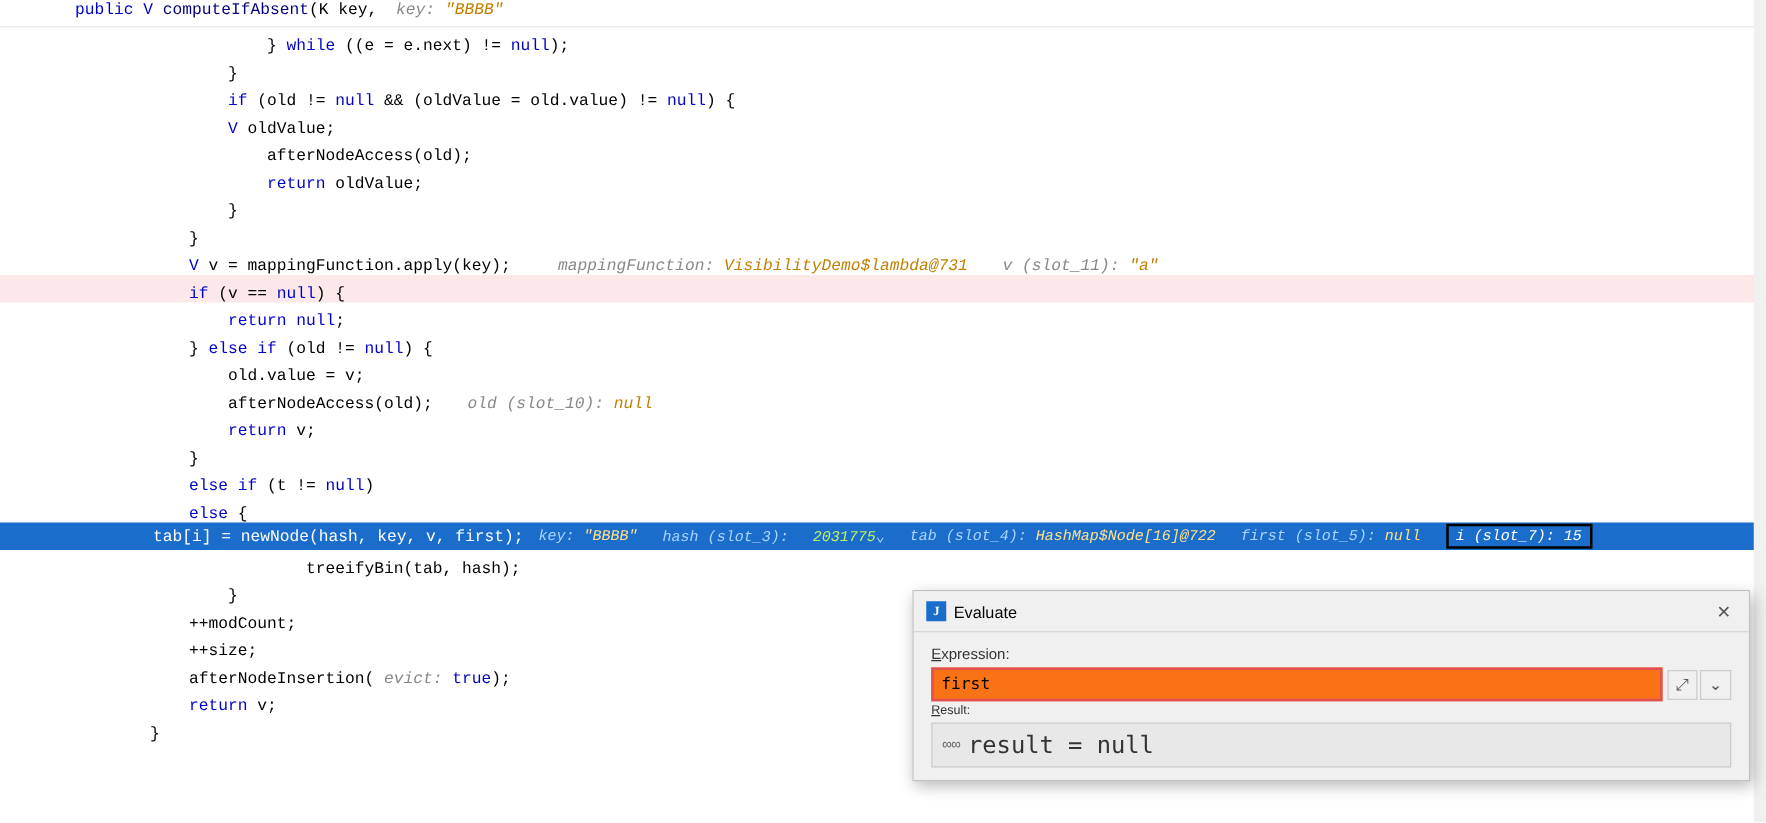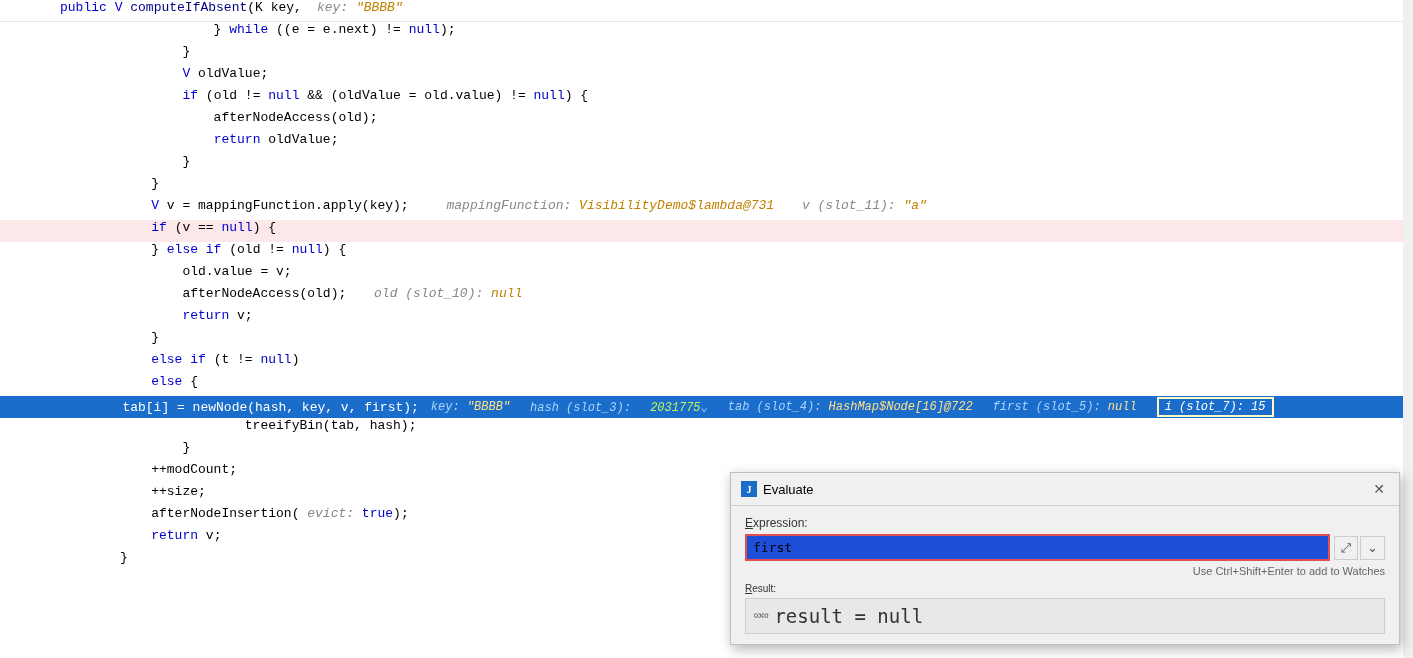--- a/index.html
+++ b/index.html
@@ -23,21 +23,21 @@
     .code-area {
       width: 100%;
       height: 100%;
       background: #fff;
       padding: 0;
       position: relative;
     }
 
     .code-line {
       display: flex;
-      align-items: flex-start;
+      align-items: flex-end;
       height: 22px;
       padding-left: 60px;
       position: relative;
       white-space: nowrap;
     }
 
     .code-line.highlighted {
       background: #fce8e8;
     }
     .hint { color: #888; font-style: italic; margin-left: 30px; }
@@ -120,21 +120,21 @@
 
     .expression-row {
       display: flex;
       align-items: center;
       gap: 0;
       margin-bottom: 2px;
     }
 
     .expression-input-container {
       border: 2px solid #e05050;
-      background: #1d4ed8;
+      background: #f97316;
       flex: 1;
       display: flex;
       align-items: center;
     }
 
     .expression-input {
       border: none;
       outline: none;
       background: transparent;
       font-family: 'Consolas', monospace;
@@ -233,24 +233,24 @@
       <span class="hint" style="color:#888; font-style:italic; margin-left:15px;">key: <span style="color:#c08000;">"BBBB"</span></span>
     </div>
 
     <div class="code-line">
       <span style="padding-left: 60px; color:#000;">&nbsp;&nbsp;&nbsp;&nbsp;&nbsp;&nbsp;&nbsp;&nbsp;&nbsp;&nbsp;&nbsp;&nbsp;} <span style="color:#0000cc;">while</span> ((e = e.next) != <span style="color:#0000cc;">null</span>);</span>
     </div>
     <div class="code-line">
       <span style="padding-left: 60px; color:#000;">&nbsp;&nbsp;&nbsp;&nbsp;&nbsp;&nbsp;&nbsp;&nbsp;}</span>
     </div>
     <div class="code-line">
+      <span style="padding-left: 60px; color:#000;">&nbsp;&nbsp;&nbsp;&nbsp;&nbsp;&nbsp;&nbsp;&nbsp;<span style="color:#0000cc;">if</span> (old != <span style="color:#0000cc;">null</span> &amp;&amp; (oldValue = old.value) != <span style="color:#0000cc;">null</span>) {</span>
+    </div>
+    <div class="code-line">
       <span style="padding-left: 60px; color:#000;">&nbsp;&nbsp;&nbsp;&nbsp;&nbsp;&nbsp;&nbsp;&nbsp;<span style="color:#0000cc;">V</span> oldValue;</span>
-    </div>
-    <div class="code-line">
-      <span style="padding-left: 60px; color:#000;">&nbsp;&nbsp;&nbsp;&nbsp;&nbsp;&nbsp;&nbsp;&nbsp;<span style="color:#0000cc;">if</span> (old != <span style="color:#0000cc;">null</span> &amp;&amp; (oldValue = old.value) != <span style="color:#0000cc;">null</span>) {</span>
     </div>
     <div class="code-line">
       <span style="padding-left: 60px; color:#000;">&nbsp;&nbsp;&nbsp;&nbsp;&nbsp;&nbsp;&nbsp;&nbsp;&nbsp;&nbsp;&nbsp;&nbsp;afterNodeAccess(old);</span>
     </div>
     <div class="code-line">
       <span style="padding-left: 60px; color:#000;">&nbsp;&nbsp;&nbsp;&nbsp;&nbsp;&nbsp;&nbsp;&nbsp;&nbsp;&nbsp;&nbsp;&nbsp;<span style="color:#0000cc;">return</span> oldValue;</span>
     </div>
     <div class="code-line">
       <span style="padding-left: 60px; color:#000;">&nbsp;&nbsp;&nbsp;&nbsp;&nbsp;&nbsp;&nbsp;&nbsp;}</span>
     </div>
@@ -263,20 +263,23 @@
         &nbsp;&nbsp;&nbsp;&nbsp;<span style="color:#0000cc;">V</span> v = mappingFunction.apply(key);
         <span style="color:#888; font-style:italic; margin-left:30px;">mappingFunction: <span style="color:#c08000;">VisibilityDemo$lambda@731</span></span>
         <span style="color:#888; font-style:italic; margin-left:20px;">v (slot_11): <span style="color:#c08000;">"a"</span></span>
       </span>
     </div>
 
     <div class="code-line highlighted">
       <span style="padding-left: 60px; color:#000;">&nbsp;&nbsp;&nbsp;&nbsp;<span style="color:#0000cc;">if</span> (v == <span style="color:#0000cc;">null</span>) {</span>
     </div>
 
+    <div class="code-line">
+      <span style="padding-left: 60px; color:#000;">&nbsp;&nbsp;&nbsp;&nbsp;&nbsp;&nbsp;&nbsp;&nbsp;<span style="color:#0000cc;">return</span> <span style="color:#0000cc;">null</span>;</span>
+    </div>
     <div class="code-line">
       <span style="padding-left: 60px; color:#000;">&nbsp;&nbsp;&nbsp;&nbsp;} <span style="color:#0000cc;">else if</span> (old != <span style="color:#0000cc;">null</span>) {</span>
     </div>
     <div class="code-line">
       <span style="padding-left: 60px; color:#000;">&nbsp;&nbsp;&nbsp;&nbsp;&nbsp;&nbsp;&nbsp;&nbsp;old.value = v;</span>
     </div>
     <div class="code-line">
       <span style="padding-left: 60px; color:#000;">
         &nbsp;&nbsp;&nbsp;&nbsp;&nbsp;&nbsp;&nbsp;&nbsp;afterNodeAccess(old);
         <span style="color:#888; font-style:italic; margin-left:20px;">old (slot_10): <span style="color:#c08000;">null</span></span>
@@ -294,21 +297,21 @@
     <div class="code-line">
       <span style="padding-left: 60px; color:#000;">&nbsp;&nbsp;&nbsp;&nbsp;<span style="color:#0000cc;">else</span> {</span>
     </div>
 
     <div style="display:flex; align-items:center; height:22px; background:#1a6dca; color:#fff; white-space:nowrap; overflow:hidden; padding-left:60px;">
       <span style="color:#fff;">&nbsp;&nbsp;&nbsp;&nbsp;&nbsp;&nbsp;&nbsp;&nbsp;tab[i] = newNode(hash, key, v, first);</span>
       <span style="color:#aad4ff; font-style:italic; font-size:12px; margin-left:12px;">key: <span style="color:#ffe08a;">"BBBB"</span></span>
       <span style="color:#aad4ff; font-style:italic; font-size:12px; margin-left:20px;">hash (slot_3): <span style="color:#bef264;margin-left:12px;">2031775</span><span style="color:#aad4ff;">⌄</span></span>
       <span style="color:#aad4ff; font-style:italic; font-size:12px; margin-left:20px;">tab (slot_4): <span style="color:#ffe08a;">HashMap$Node[16]@722</span></span>
       <span style="color:#aad4ff; font-style:italic; font-size:12px; margin-left:20px;">first (slot_5): <span style="color:#ffe08a;">null</span></span>
-      <span style="border: 2px solid #fef9c3; padding: 1px 6px; font-size:12px; font-style:italic; color:#fff; margin-left:20px;">i (slot_7): 15</span>
+      <span style="border: 2px solid #000000; padding: 1px 6px; font-size:12px; font-style:italic; color:#fff; margin-left:20px;">i (slot_7): 15</span>
     </div>
 
     <div class="code-line">
       <span style="padding-left: 60px; color:#000;">&nbsp;&nbsp;&nbsp;&nbsp;&nbsp;&nbsp;&nbsp;&nbsp;&nbsp;&nbsp;&nbsp;&nbsp;&nbsp;&nbsp;&nbsp;&nbsp;treeifyBin(tab, hash);</span>
     </div>
     <div class="code-line">
       <span style="padding-left: 60px; color:#000;">&nbsp;&nbsp;&nbsp;&nbsp;&nbsp;&nbsp;&nbsp;&nbsp;}</span>
     </div>
     <div class="code-line">
       <span style="padding-left: 60px; color:#000;">&nbsp;&nbsp;&nbsp;&nbsp;++modCount;</span>
@@ -350,21 +353,20 @@
           </div>
           <div class="expr-buttons">
             <button class="expr-btn">
               <span>⤢</span>
             </button>
             <button class="expr-btn">
               <span>⌄</span>
             </button>
           </div>
         </div>
-        <div class="ctrl-hint">Use Ctrl+Shift+Enter to add to Watches</div>
         <div class="result-label">
           <span class="underline">R</span><span>esult:</span>
         </div>
         <div class="result-area">
           <span class="result-icon">∞∞</span>
           <span class="result-text">result = null</span>
         </div>
       </div>
     </div>
 

